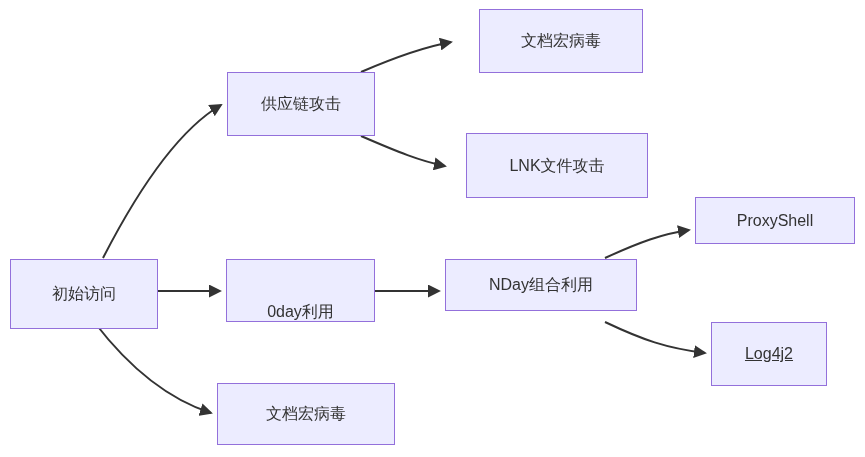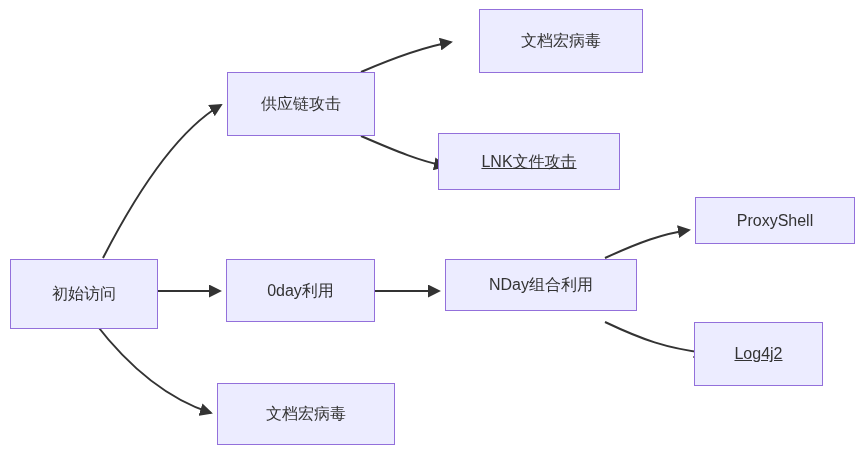--- a/index.html
+++ b/index.html
@@ -38,25 +38,25 @@
     align-items: center;
     justify-content: center;
     text-align: center;
     white-space: nowrap;
     line-height: 1.2;
   }
   
   .node-initial-access   { left: 10px;  top: 259px; width: 148px; height: 70px; }
   .node-spear-phishing   { left: 227px; top: 72px;  width: 148px; height: 64px; }
   .node-doc-macro-virus  { left: 479px; top: 9px;   width: 164px; height: 64px; font-family: Liberation Serif, serif; }
-  .node-lnk-file-attack  { left: 438px; top: 133px; width: 182px; height: 57px; text-decoration: underline; }
-  .node-zeroday-exploit  { left: 226px; top: 259px; width: 149px; height: 63px; }
+  .node-lnk-file-attack  { left: 466px; top: 133px; width: 182px; height: 65px; }
+  .node-zeroday-exploit  { left: 226px; top: 259px; width: 149px; height: 63px; align-items: flex-end; }
   .node-nday-combo       { left: 445px; top: 259px; width: 192px; height: 52px; justify-content: center; }
   .node-proxyshell       { left: 695px; top: 197px; width: 160px; height: 47px; }
-  .node-log4j2           { left: 694px; top: 322px; width: 129px; height: 64px; text-decoration: underline; }
+  .node-log4j2           { left: 711px; top: 322px; width: 116px; height: 64px; text-decoration: underline; }
   .node-supply-chain     { left: 217px; top: 383px; width: 178px; height: 62px; }
 </style>
 </head>
 <body>
 
 <div class="canvas">
 
   <svg class="edges-layer" viewBox="0 0 865 457" xmlns="http://www.w3.org/2000/svg" aria-hidden="true">
     <defs>
       <marker id="arrowhead" viewBox="0 0 10 10" refX="8.5" refY="5" markerWidth="6.5" markerHeight="6.5" orient="auto">

